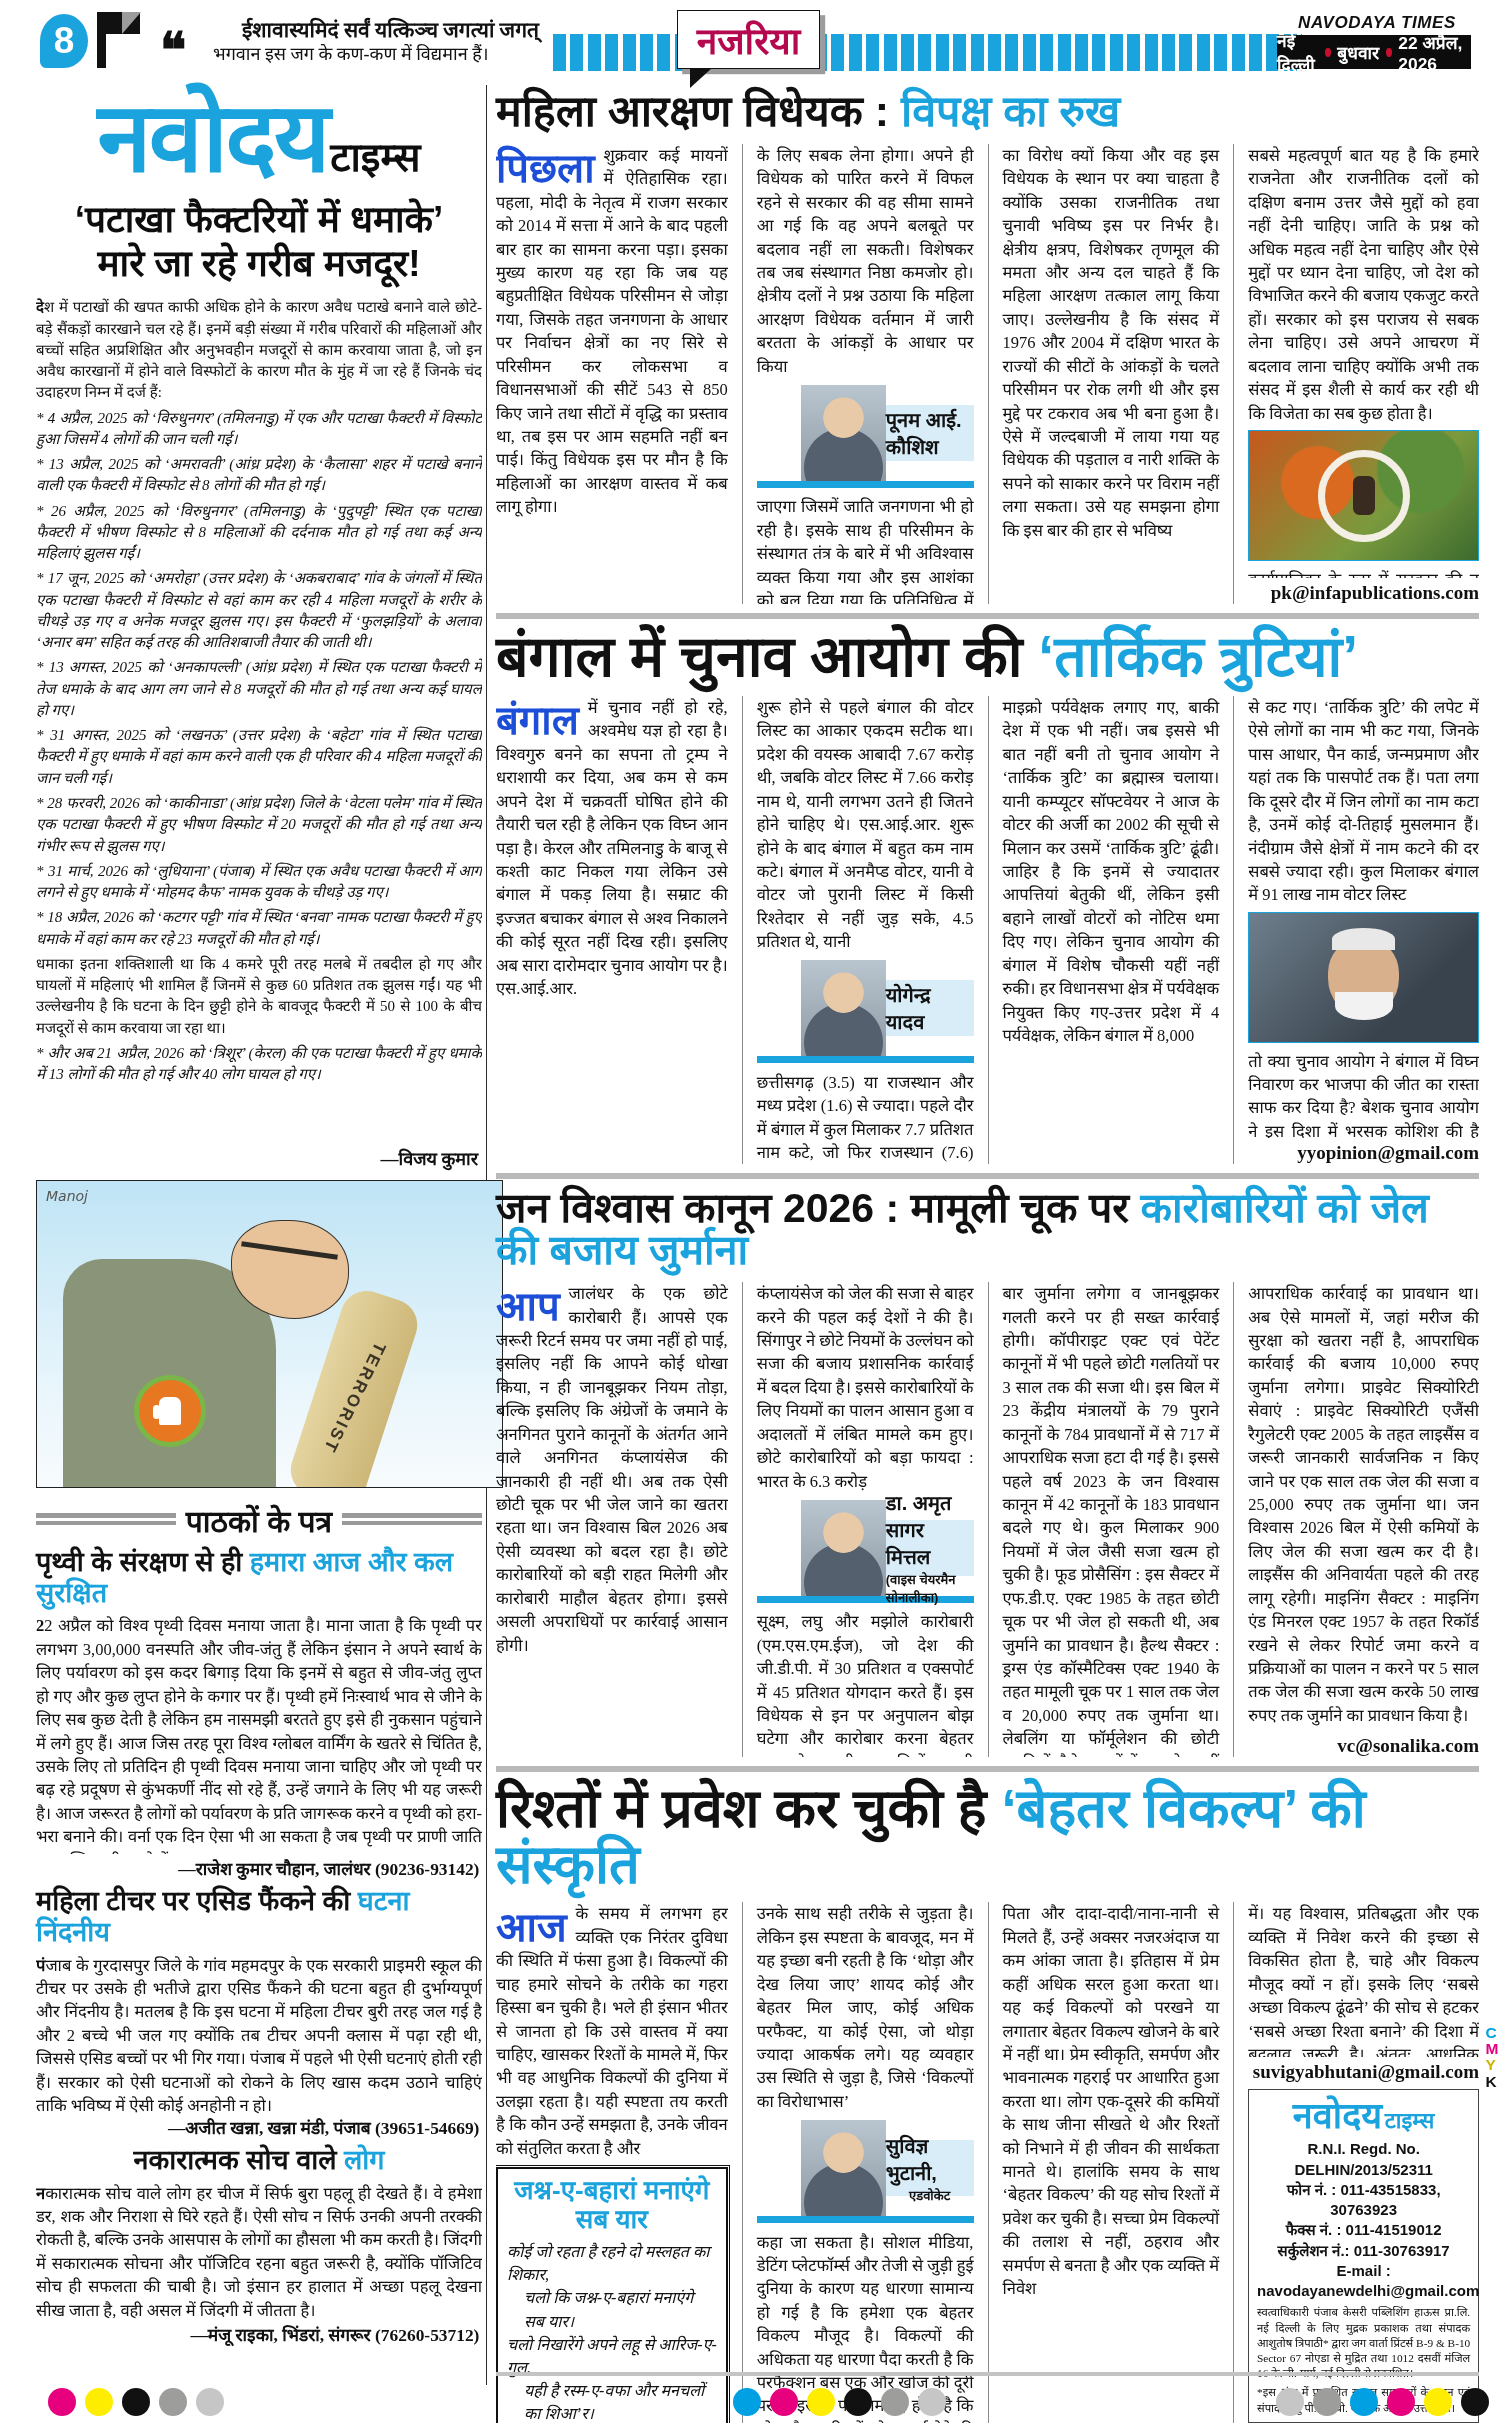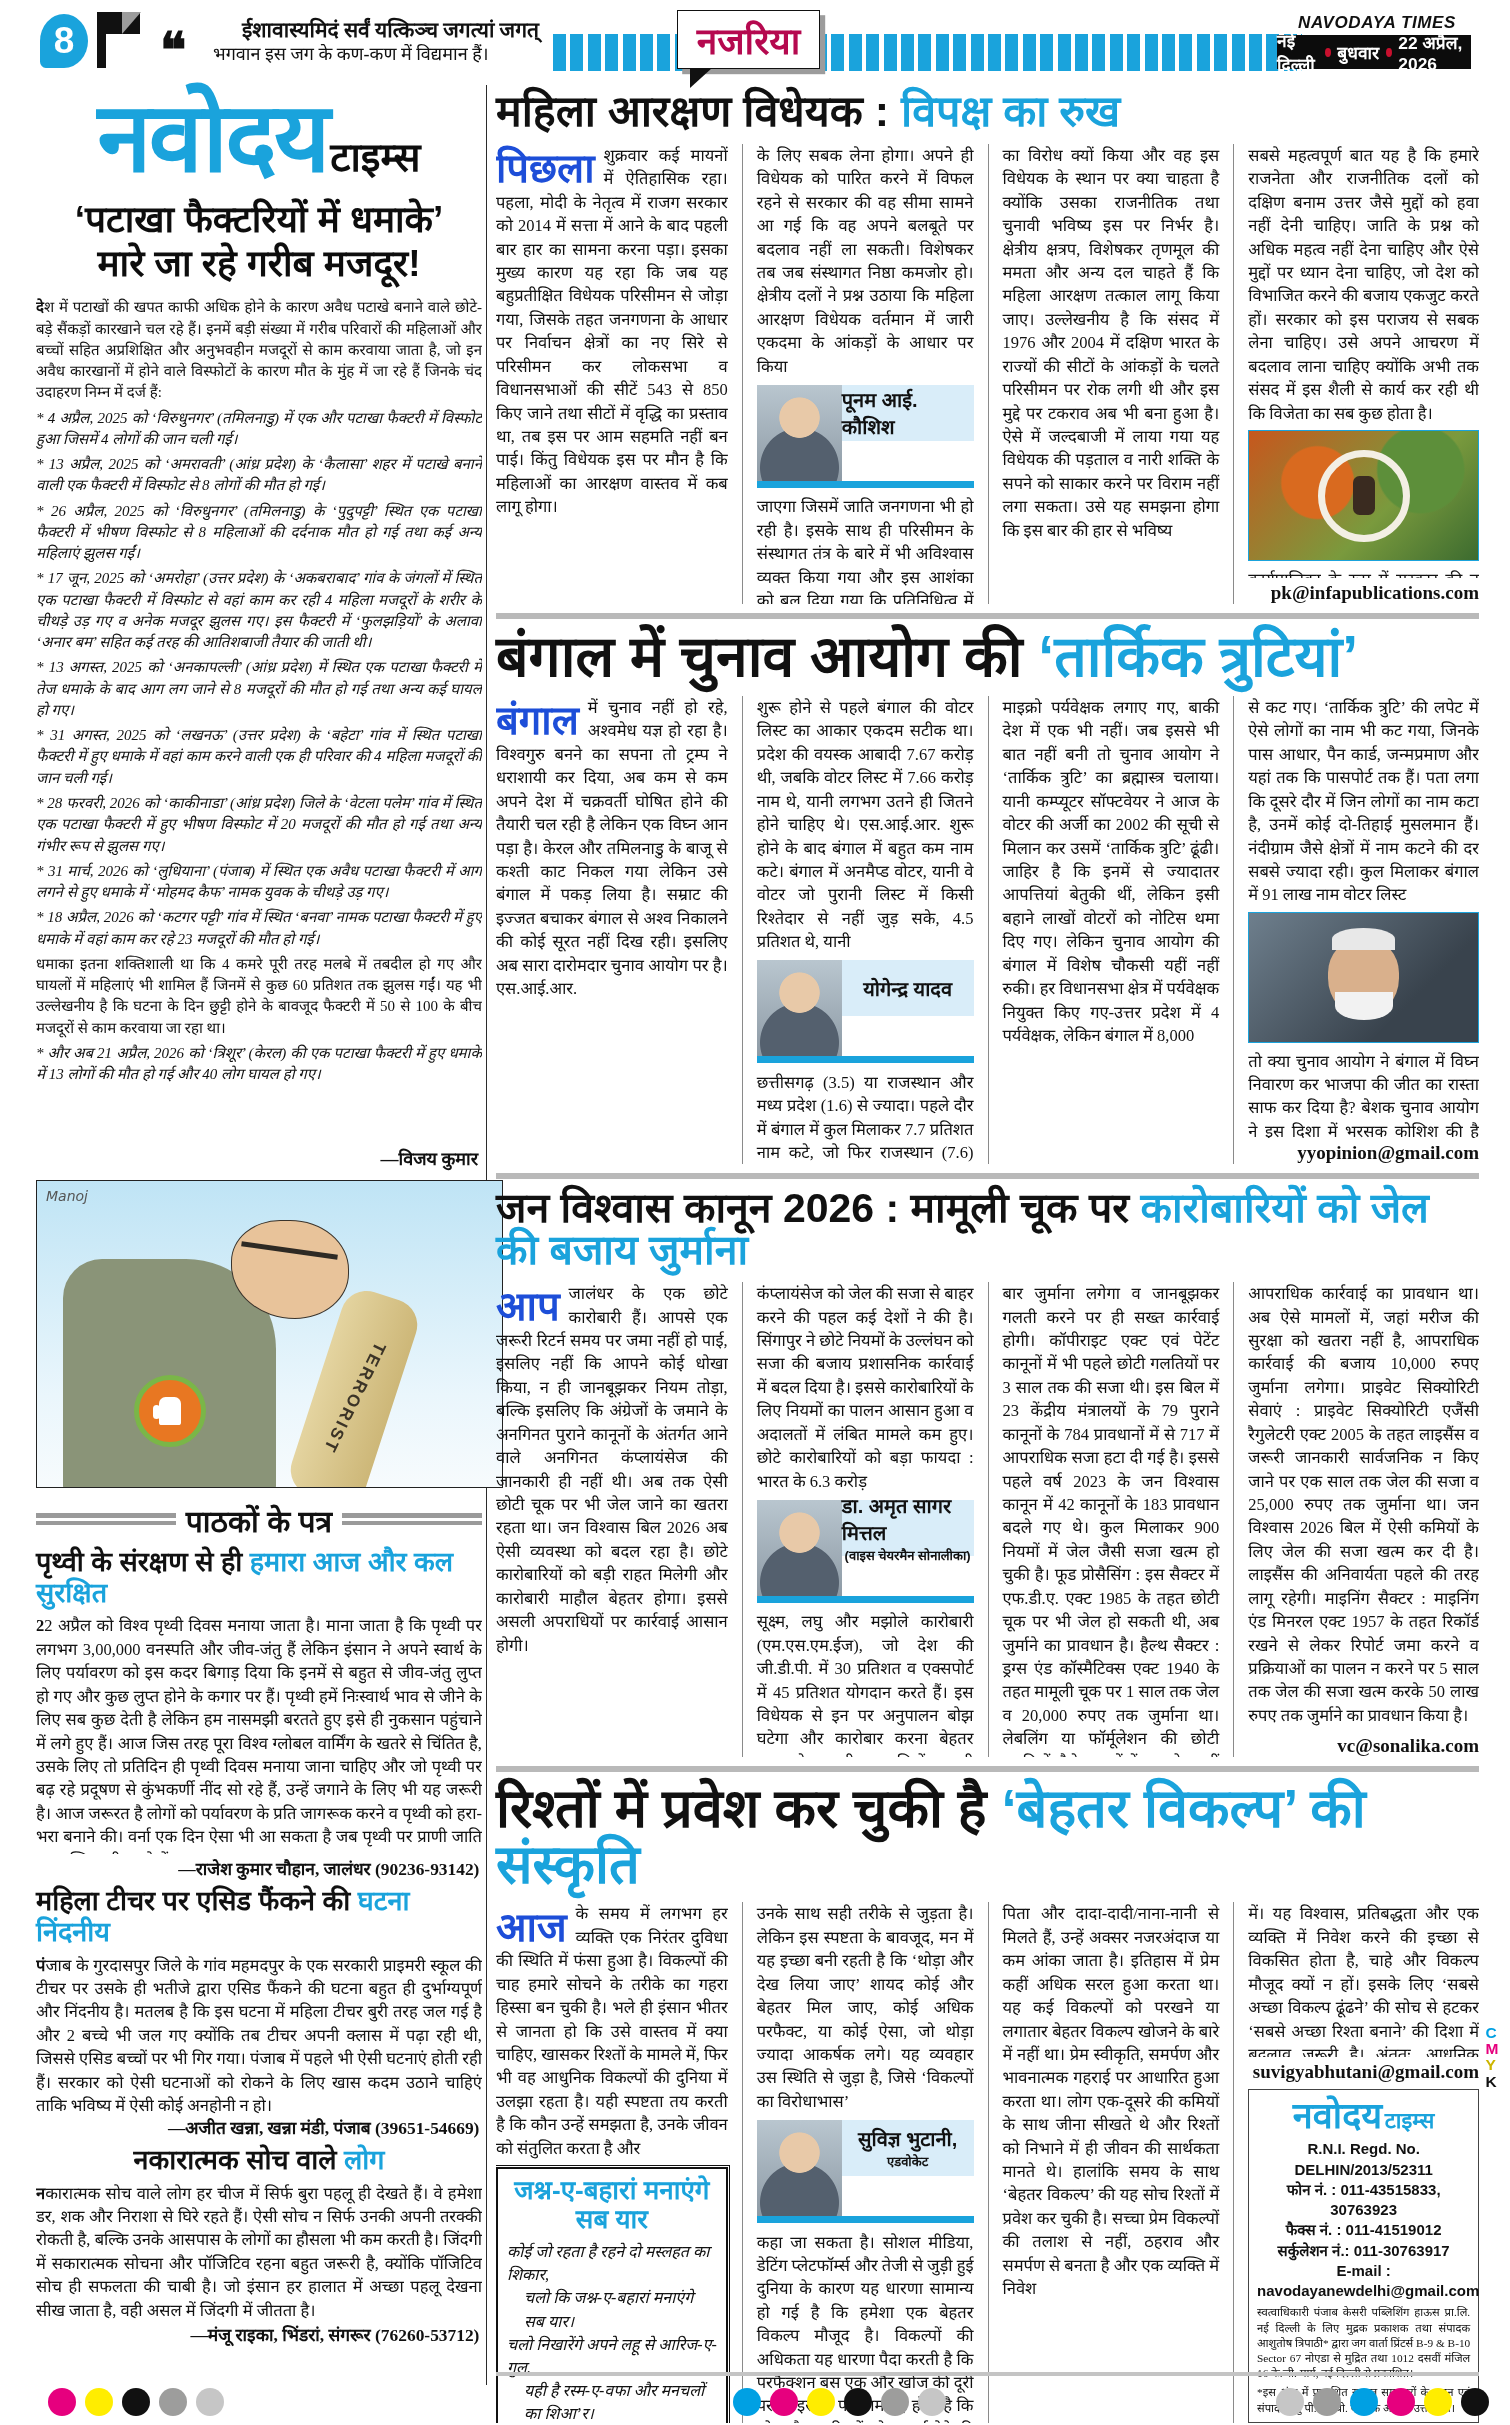--- a/index.html
+++ b/index.html
@@ -83,21 +83,21 @@
   .hl1{font-size:43px;} .hl2{font-size:57px;} .hl3{font-size:41px;} .hl4{font-size:54px;}
   .cols{display:grid;grid-template-columns:repeat(4,1fr);}
   .c{padding:0 14px 0 14px;overflow:hidden;}
   .c:first-child{padding-left:0;} .c:last-child{padding-right:0;}
   .c + .c{border-left:1.3px solid #8a8a8a;}
   .t{display:block;font-size:16.5px;line-height:1.42;text-align:justify;margin-bottom:5.2px;}
   .h700{height:460px;} .h720{height:468px;} .h730{height:475px;} .h800{height:521px;}
   .drop{float:left;color:#1d4ed8;font-family:"Liberation Sans",sans-serif;font-weight:bold;
         font-size:40px;line-height:0.95;padding:5.2px 9px 1.3px 0;}
   .acard{margin:6.5px 0 7.8px;border-bottom:7.8px solid #1aa3dc;}
-  .acard-in{display:flex;align-items:flex-start;}
+  .acard-in{display:flex;align-items:center;margin-left:44px;}
   .aphoto{width:85px;height:96px;flex:none;background:
       radial-gradient(circle at 50% 34%, #e8c9a8 0 26%, transparent 27%),
       radial-gradient(circle at 50% 86%, #54606e 0 42%, transparent 43%),
       linear-gradient(180deg,#b9c6cf,#8d9aa5);}
   .aband{flex:1;background:#d9edf9;height:56px;display:flex;flex-direction:column;
          align-items:center;justify-content:center;}
   .aname{font-family:"Liberation Sans",sans-serif;font-weight:bold;font-size:20px;}
   .arole{font-family:"Liberation Sans",sans-serif;font-weight:bold;font-size:13px;}
   .embed{position:relative;height:129px;margin:3.9px 0 6.5px;border:1.9px solid #1aa3dc;overflow:hidden;
          display:flex;align-items:center;justify-content:center;}
@@ -242,21 +242,21 @@
       <h2 class="hl hl1">
         <span>महिला आरक्षण विधेयक :</span>
         <span class="bl">विपक्ष का रुख</span>
       </h2>
       <div class="cols h700">
         <div class="c">
           <span class="drop">पिछला</span>
           <span class="t">शुक्रवार कई मायनों में ऐतिहासिक रहा। पहला, मोदी के नेतृत्व में राजग सरकार को 2014 में सत्ता में आने के बाद पहली बार हार का सामना करना पड़ा। इसका मुख्य कारण यह रहा कि जब यह बहुप्रतीक्षित विधेयक परिसीमन से जोड़ा गया, जिसके तहत जनगणना के आधार पर निर्वाचन क्षेत्रों का नए सिरे से परिसीमन कर लोकसभा व विधानसभाओं की सीटें 543 से 850 किए जाने तथा सीटों में वृद्धि का प्रस्ताव था, तब इस पर आम सहमति नहीं बन पाई। किंतु विधेयक इस पर मौन है कि महिलाओं का आरक्षण वास्तव में कब लागू होगा।</span>
         </div>
         <div class="c">
-          <span class="t">के लिए सबक लेना होगा। अपने ही विधेयक को पारित करने में विफल रहने से सरकार की वह सीमा सामने आ गई कि वह अपने बलबूते पर बदलाव नहीं ला सकती। विशेषकर तब जब संस्थागत निष्ठा कमजोर हो। क्षेत्रीय दलों ने प्रश्न उठाया कि महिला आरक्षण विधेयक वर्तमान में जारी एकदमा के आंकड़ों के आधार पर किया</span>
+          <span class="t">के लिए सबक लेना होगा। अपने ही विधेयक को पारित करने में विफल रहने से सरकार की वह सीमा सामने आ गई कि वह अपने बलबूते पर बदलाव नहीं ला सकती। विशेषकर तब जब संस्थागत निष्ठा कमजोर हो। क्षेत्रीय दलों ने प्रश्न उठाया कि महिला आरक्षण विधेयक वर्तमान में जारी बरतता के आंकड़ों के आधार पर किया</span>
           <div class="acard">
             <div class="acard-in">
               <div class="aphoto"></div>
               <div class="aband">
                 <span class="aname">पूनम आई. कौशिश</span>
               </div>
             </div>
           </div>
           <span class="t">जाएगा जिसमें जाति जनगणना भी हो रही है। इसके साथ ही परिसीमन के संस्थागत तंत्र के बारे में भी अविश्वास व्यक्त किया गया और इस आशंका को बल दिया गया कि प्रतिनिधित्व में समानता और संघीय निष्पक्षता के बीच नाजुक संतुलन बिगड़ सकता है।</span>
         </div>

